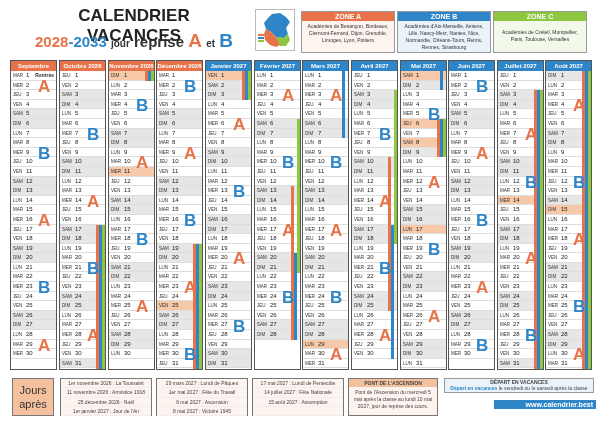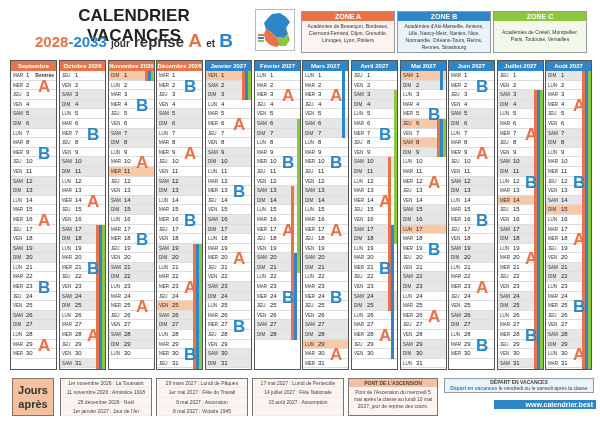--- a/index.html
+++ b/index.html
@@ -19,21 +19,21 @@
 .row{position:relative;height:9.6px;border-bottom:1px solid #ddd;font-size:5px;line-height:9px;padding-left:2px;color:#333;white-space:nowrap}
 .row .d{display:inline-block;width:13px;font-size:4.5px}
 .row .n{display:inline-block;font-size:6px;color:#222}
 .row.we{background:#e6e6e6}
 .row.hol{background:#f8c9a8}
 .row .note{font-size:5px;margin-left:6px;color:#333;font-weight:bold}
 .bar{position:absolute;width:3px}
 .bA{background:#e8734a}.bB{background:#2e86c8}.bC{background:#8dc63f}
 .wk{position:absolute;font-weight:bold;font-size:17px}
 .wA{color:#e8734a}.wB{color:#2e86c8}
-.jf{position:absolute;left:12px;top:378px;width:42px;height:38px;background:#f4c09e;border:1px solid #777;text-align:center;font-weight:bold;font-size:11px;line-height:14px;padding-top:4px;color:#333}
+.jf{position:absolute;left:12px;top:378px;width:42px;height:38px;background:#f4c09e;border:1px solid #777;text-align:center;font-weight:normal;font-size:11px;line-height:14px;padding-top:4px;color:#333}
 .hbox{position:absolute;top:378px;height:38px;border:1px solid #777;font-size:5px;text-align:center;color:#444;background:#fff}
 .hbox div{height:9.3px;line-height:9px;border-bottom:1px solid #eee;background:#fdf3ef}
 .pont{position:absolute;left:388px;top:378px;width:90px;height:38px;border:1px solid #777;background:#fdf3ef;font-size:5px;text-align:center;color:#444}
 .pont .ph{background:#f4c09e;font-weight:bold;height:8px;line-height:8px}
 .pont .pb{padding:2px;line-height:7px}
 .dep{position:absolute;left:486px;top:378px;width:110px;height:15px;border:1px solid #999;background:#eaf3fa;font-size:5px;text-align:center;color:#444}
 .dep .dh{height:6px;line-height:6px;font-weight:bold}
 .dep .db{line-height:7px}
 .dep .db b{color:#2e86c8}
 .url{position:absolute;left:494px;top:400px;width:102px;height:9px;background:#2e86c8;color:#fff;font-weight:bold;font-size:7px;text-align:right;padding-right:3px;line-height:9px}

